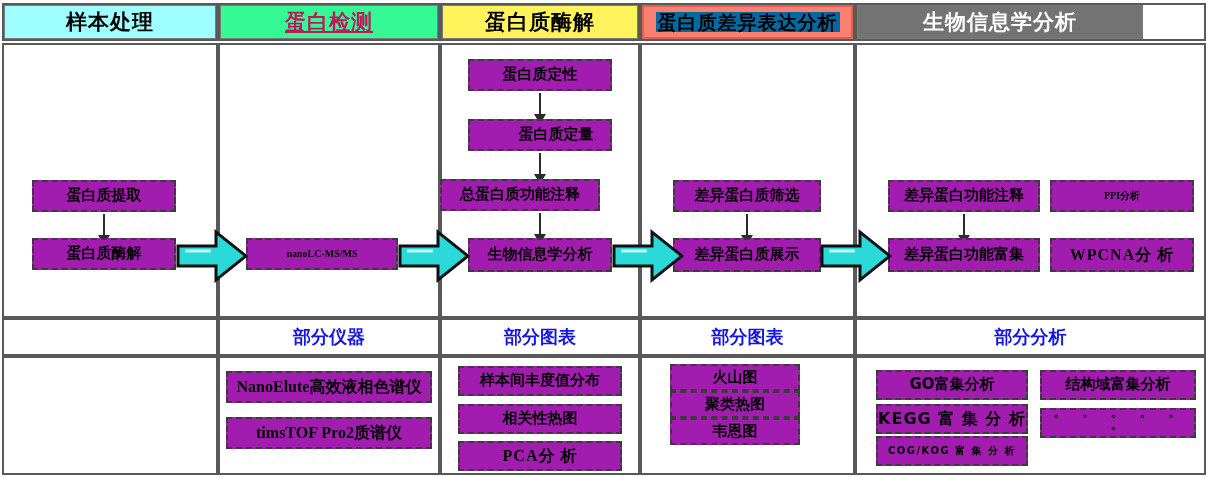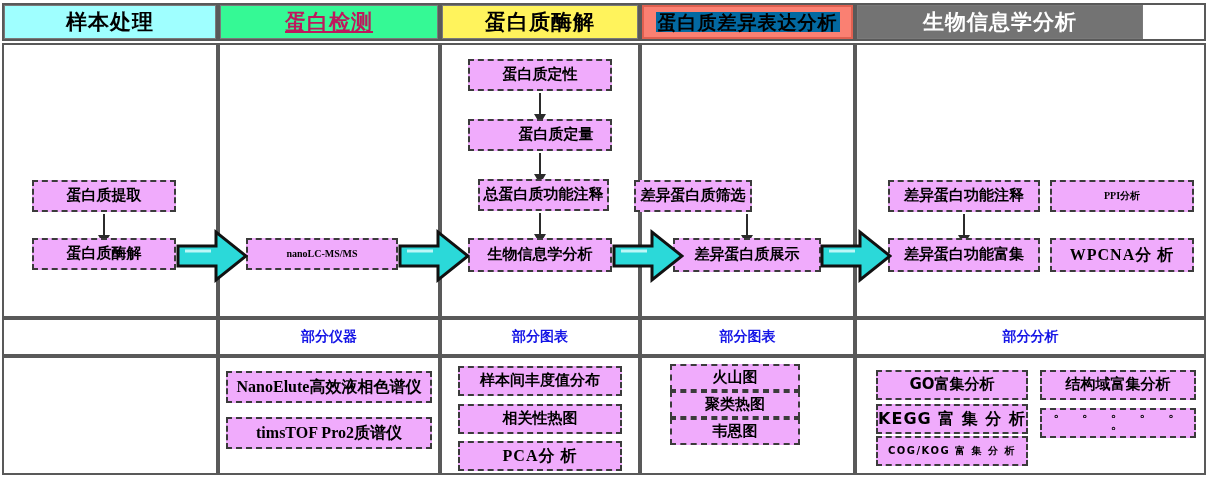--- a/index.html
+++ b/index.html
@@ -62,21 +62,21 @@
     padding: 0 2px;
     line-height: 1.1;
   }
   .hdr.h5 { left: 857px; width: 286px; background: #737373; color: #ffffff; }
 
   
   .node {
     position: absolute;
     box-sizing: border-box;
     border: 2px dashed #3b3b3b;
-    background: #f0abfc;
+    background: #a21caf;
     display: flex; align-items: center; justify-content: center;
     text-align: center;
     font-weight: bold;
     color: #000;
     font-size: 15px;
     font-family: "DejaVu Sans", "Liberation Sans", sans-serif;
     line-height: 1.05;
   }
   .node.serif {
     font-family: "Liberation Serif", "DejaVu Serif", serif;
@@ -106,21 +106,21 @@
     width: 72px; height: 56px;
   }
   .barrow svg { display: block; }
 
   
   .sectlabel {
     position: absolute;
     display: flex; align-items: center; justify-content: center;
     color: #1414E6;
     font-weight: bold;
-    font-size: 14px;
+    font-size: 18px;
     height: 38px;
     font-family: "DejaVu Sans", "Liberation Sans", sans-serif;
   }
   .sectlabel.l2 { left: 218px; width: 222px; top: 318px; }
   .sectlabel.l3 { left: 440px; width: 200px; top: 318px; }
   .sectlabel.l4 { left: 640px; width: 215px; top: 318px; }
   .sectlabel.l5 { left: 855px; width: 351px; top: 318px; }
 
   .dots { letter-spacing: 9px; font-size: 11px; }
 </style>
@@ -172,25 +172,25 @@
   <div class="node" style="left:32px; top:180px; width:144px; height:32px;">蛋白质提取</div>
   <div class="darrow" style="left:103px; top:214px; height:22px;"></div>
   <div class="node" style="left:32px; top:238px; width:144px; height:32px;">蛋白质酶解</div>
 
   <div class="node serif" style="left:246px; top:238px; width:152px; height:32px;">nanoLC-MS/MS</div>
 
   <div class="node" style="left:468px; top:59px; width:144px; height:32px;">蛋白质定性</div>
   <div class="darrow" style="left:539px; top:93px; height:22px;"></div>
   <div class="node" style="left:468px; top:119px; width:144px; height:32px;padding-left:32px;">蛋白质定量</div>
   <div class="darrow" style="left:539px; top:153px; height:22px;"></div>
-  <div class="node" style="left:478px; top:179px; width:131px; height:32px;">总蛋白质功能注释</div>
+  <div class="node" style="left:440px; top:179px; width:160px; height:32px;">总蛋白质功能注释</div>
   <div class="darrow" style="left:539px; top:213px; height:22px;"></div>
   <div class="node" style="left:468px; top:238px; width:144px; height:34px;">生物信息学分析</div>
 
-  <div class="node" style="left:634px; top:180px; width:118px; height:32px;">差异蛋白质筛选</div>
+  <div class="node" style="left:673px; top:180px; width:148px; height:32px;">差异蛋白质筛选</div>
   <div class="darrow" style="left:746px; top:214px; height:22px;"></div>
   <div class="node" style="left:673px; top:238px; width:148px; height:34px;">差异蛋白质展示</div>
 
   <div class="node" style="left:888px; top:180px; width:152px; height:32px;">差异蛋白功能注释</div>
   <div class="darrow" style="left:963px; top:214px; height:22px;"></div>
   <div class="node" style="left:888px; top:238px; width:152px; height:34px;">差异蛋白功能富集</div>
 
   <div class="node serif" style="left:1050px; top:180px; width:144px; height:32px;">PPI分析</div>
   <div class="node serif sm" style="left:1050px; top:238px; width:144px; height:34px;">WPCNA分  析</div>
 

